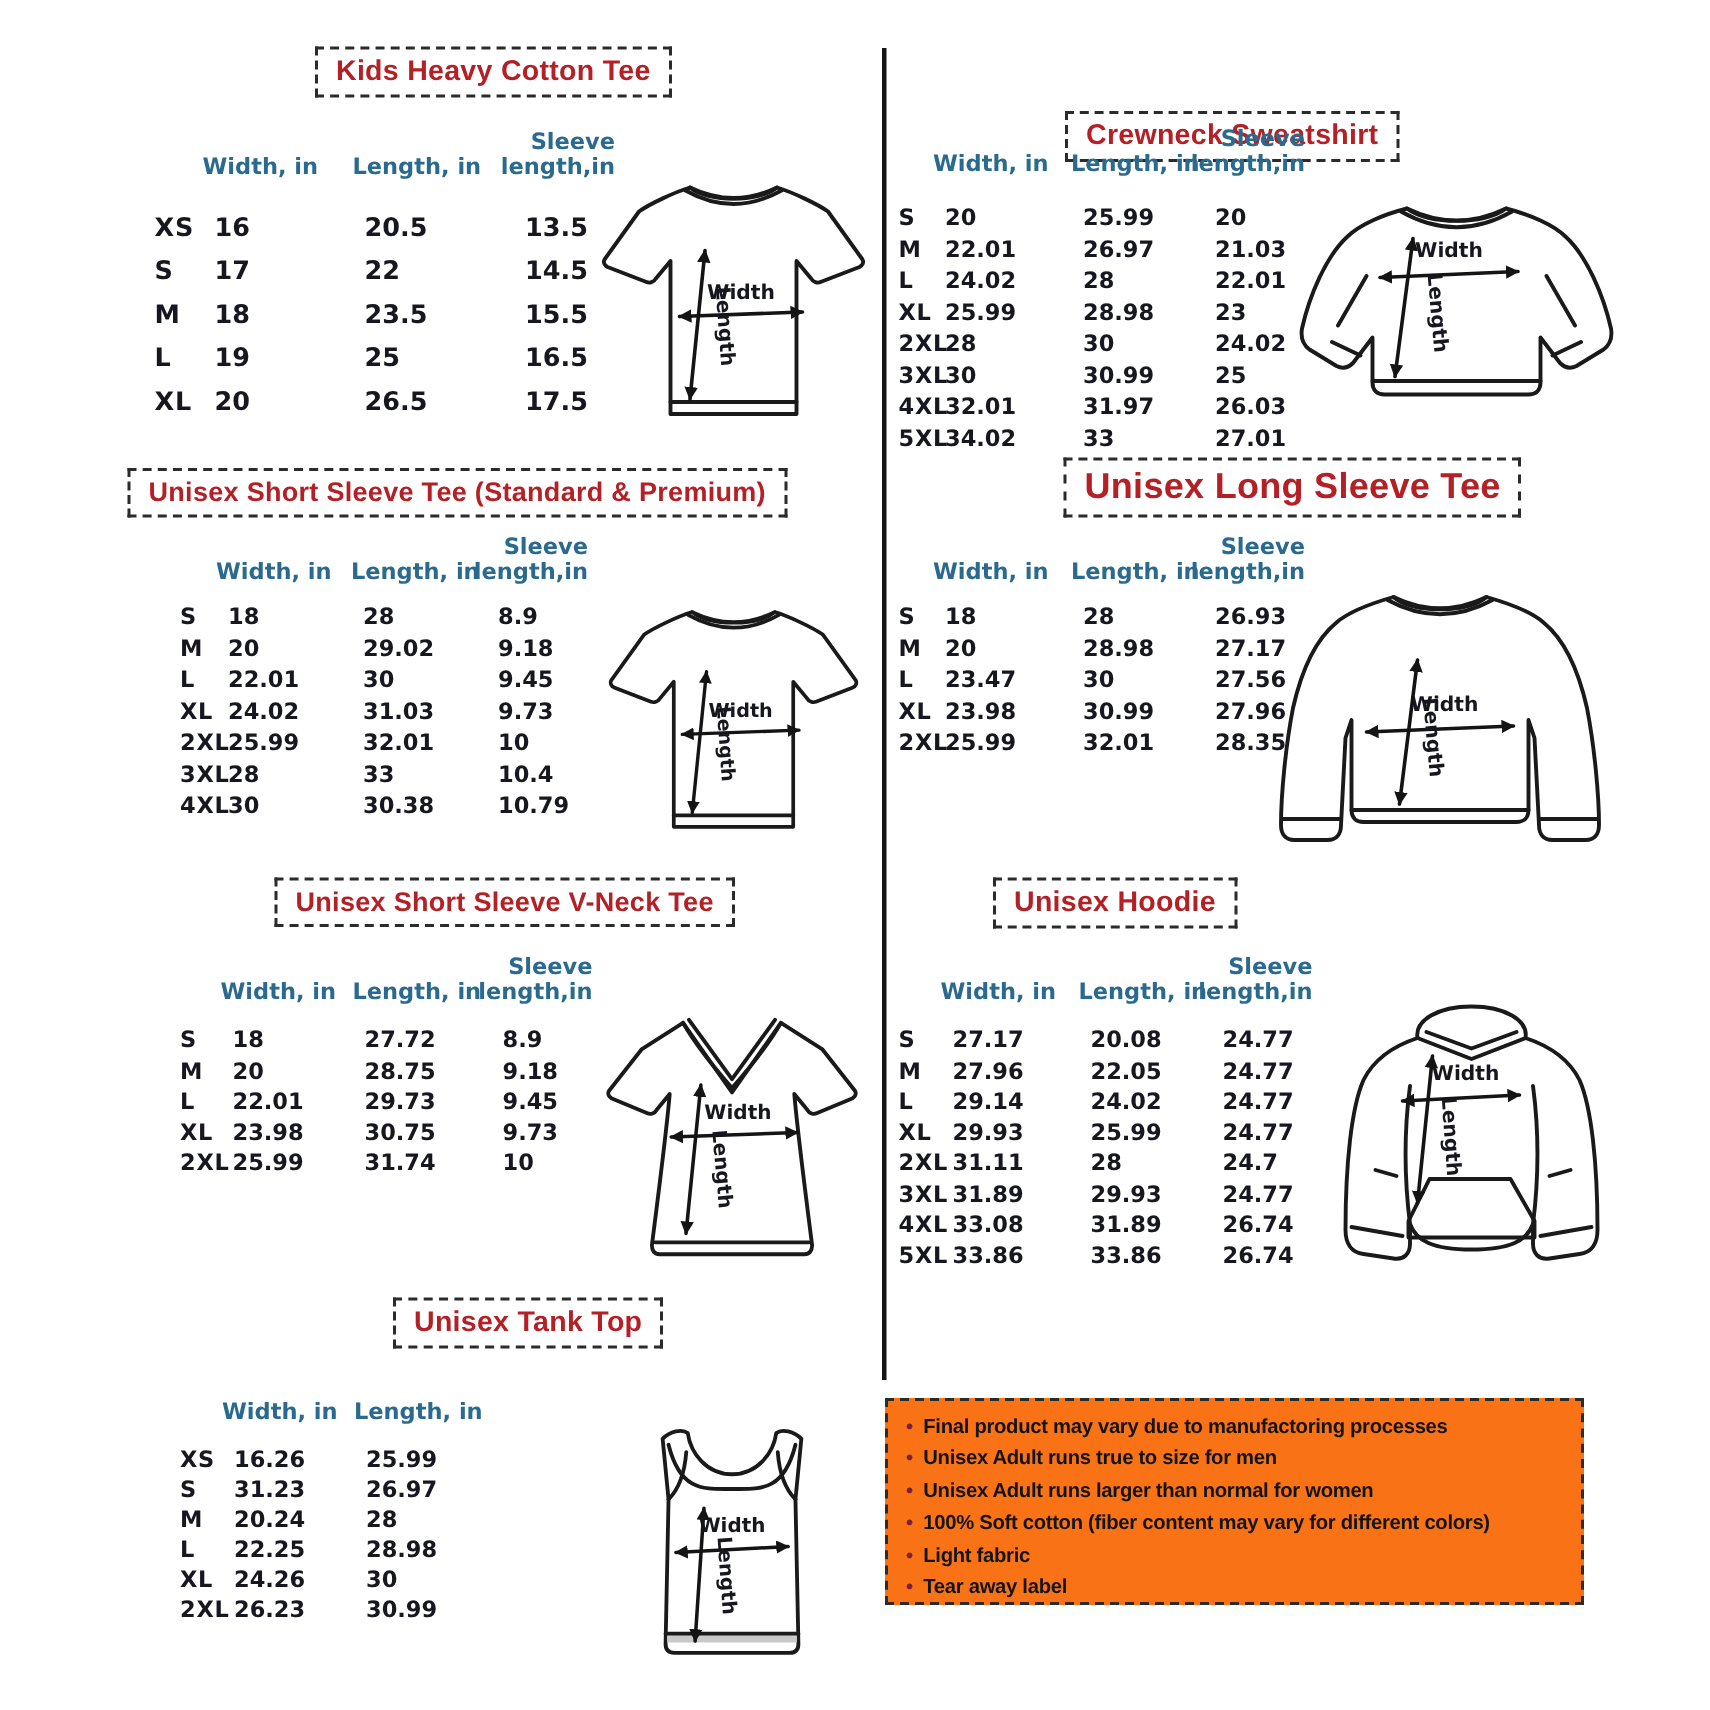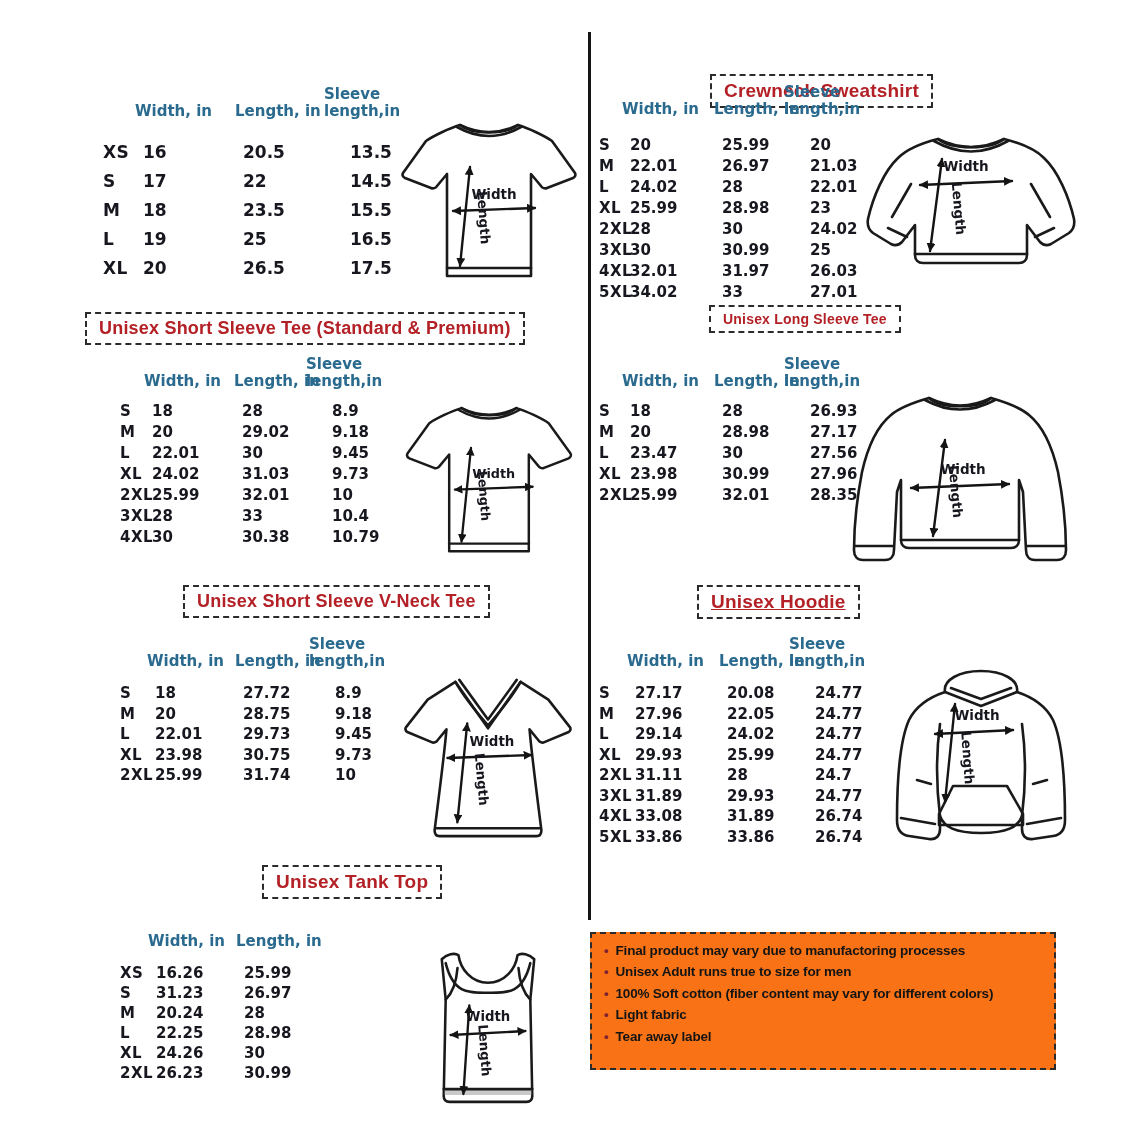--- a/index.html
+++ b/index.html
@@ -9,30 +9,30 @@
 
   
   .title-box{position:absolute;border:2px dashed #2b2b2b;padding:4px 12px;white-space:nowrap;
              color:#b32127;font-family:"Liberation Sans",sans-serif;font-weight:bold;font-size:19px;
              letter-spacing:.2px;background:#fff;}
   #ttl0{left:210px;top:31px;}
   #ttl1{left:85px;top:312px;font-size:18px;}
   #ttl2{left:183px;top:585px;font-size:18px;}
   #ttl3{left:262px;top:865px;}
   #ttl4{left:710px;top:31px;margin-top:43px;}
-  #ttl5{left:709px;top:305px;font-size:14px;}
-  #ttl6{left:697px;top:585px;text-decoration:underline;}
+  #ttl5{left:709px;top:305px;font-size:24px;}
+  #ttl6{left:662px;top:585px;}
 
   
   .table{position:absolute;}
   .thead,.tbody{display:grid;}
   .thead{height:40px;align-items:end;}
   .h{color:#2a6a8e;font-weight:bold;font-size:15px;margin-left:-8px;white-space:nowrap;}
   .h.lab{margin-left:0;}
-  .h.sleeve{margin-left:-26px;width:86px;text-align:left;line-height:1.12;white-space:normal;}
+  .h.sleeve{margin-left:-26px;width:86px;text-align:right;line-height:1.12;white-space:normal;}
   .cell{font-weight:bold;white-space:nowrap;}
   .cell.size{letter-spacing:.5px;}
 
   #t0{left:103px;top:80px;}
   #t0 .thead,#t0 .tbody{grid-template-columns:40px 100px 107px 84px;}
   #t0 .tbody{margin-top:22px;grid-auto-rows:29px;font-size:17px;}
 
   #t1{left:120px;top:350px;}
   #t1 .thead,#t1 .tbody{grid-template-columns:32px 90px 90px 84px;}
   #t1 .tbody{margin-top:12px;grid-auto-rows:21px;font-size:15px;}
@@ -86,20 +86,21 @@
   <svg width="0" height="0" style="position:absolute">
     <defs>
       <marker id="ah" markerWidth="9" markerHeight="9" refX="8" refY="4.5" orient="auto-start-reverse" markerUnits="userSpaceOnUse">
         <path d="M0,0 L9,4.5 L0,9 Z" fill="#141414"></path>
       </marker>
     </defs>
   </svg>
 
   <div class="divider"></div>
 
+  <div class="title-box" id="ttl0">Kids Heavy Cotton Tee</div>
   <div class="title-box" id="ttl1">Unisex Short Sleeve Tee (Standard &amp; Premium)</div>
   <div class="title-box" id="ttl3">Unisex Tank Top</div>
   <div class="title-box" id="ttl2">Unisex Short Sleeve V-Neck Tee</div>
   <div class="title-box" id="ttl4">Crewneck Sweatshirt</div>
   <div class="title-box" id="ttl5">Unisex Long Sleeve Tee</div>
   <div class="title-box" id="ttl6">Unisex Hoodie</div>
 
   <div class="table" id="t0">
     <div class="thead">
       <div class="h lab"></div>
@@ -421,19 +422,20 @@
     <path class="arrow" d="M62,70 L140,66"></path>
     <text class="glabel" x="104" y="56" text-anchor="middle">Width</text>
     <path class="arrow" d="M82,40 L72,138"></path>
     <text class="glabel" transform="rotate(86 90 94)" x="90" y="94" text-anchor="middle">Length</text>
   </svg>
 
   <div class="notes-box">
     <div id="notes-list">
         <div class="note"><span class="dot">•</span><span>Final product may vary due to manufactoring processes</span></div>
         <div class="note"><span class="dot">•</span><span>Unisex Adult runs true to size for men</span></div>
+        <div class="note"><span class="dot">•</span><span>Unisex Adult runs larger than normal for women</span></div>
         <div class="note"><span class="dot">•</span><span>100% Soft cotton (fiber content may vary for different colors)</span></div>
         <div class="note"><span class="dot">•</span><span>Light fabric</span></div>
         <div class="note"><span class="dot">•</span><span>Tear away label</span></div>
       </div>
   </div>
 
 </div>
 
 </body></html>

